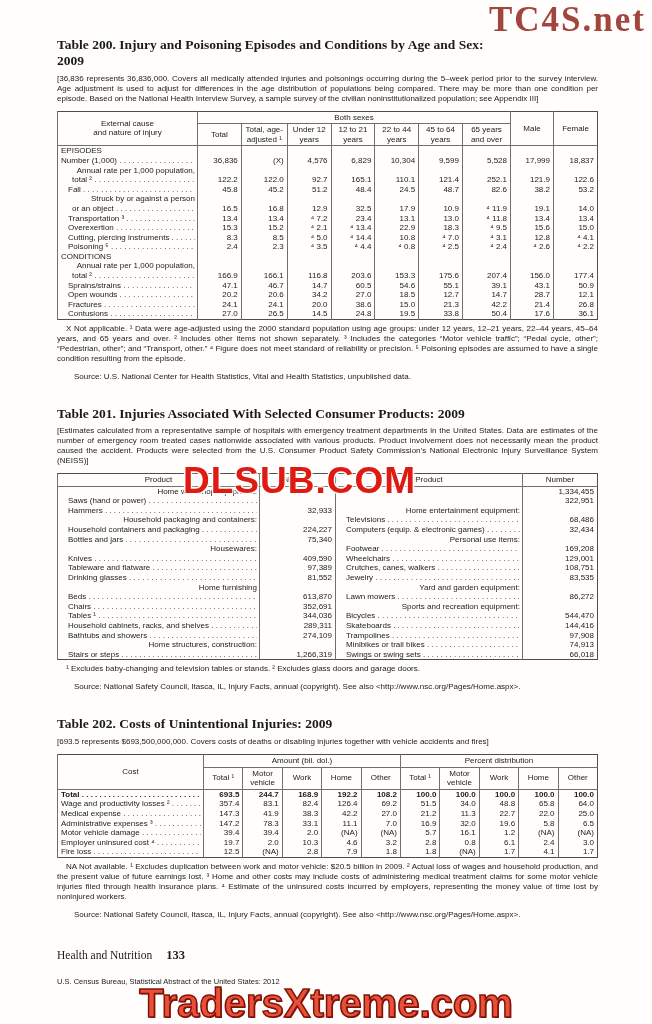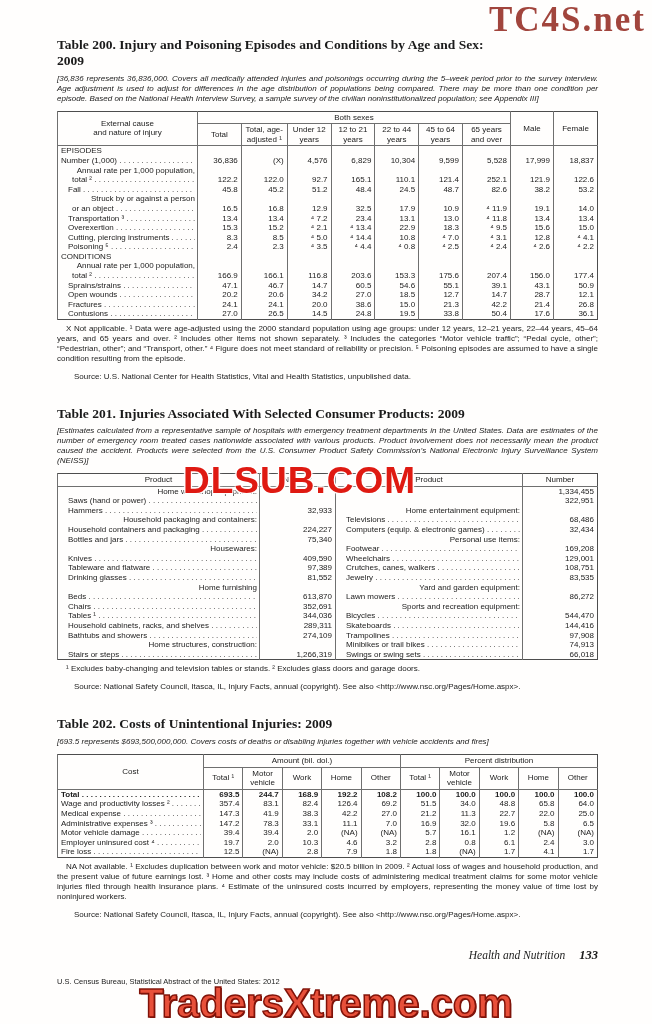--- a/index.html
+++ b/index.html
@@ -5,21 +5,21 @@
   * { box-sizing: border-box; }
   html, body { margin:0; padding:0; background:#ffffff; }
   body { font-family:"Liberation Sans", sans-serif; color:#1b1b1b; }
   .page { position:relative; width:652px; height:1024px; background:#fffefd; overflow:hidden;
           padding:37px 54px 12px 57px; margin:0 auto; }
 
   
   .title { font-family:"Liberation Serif", serif; font-weight:bold; font-size:13.5px;
            line-height:1.18; margin:0 0 5px 0; }
   .title.mt { margin-top:24px; }
-  .note { font-size:8px; line-height:1.24; margin:0 0 7px 0; text-align:justify;font-style:italic; }
+  .note { font-size:8px; line-height:1.24; margin:0 0 7px 0; text-align:justify; }
   .fn   { font-size:8px; line-height:1.24; margin:4px 0 0 0; text-indent:9px; text-align:justify; }
   .src  { font-size:8px; line-height:1.24; margin:8px; text-indent:9px; }
 
   
   table { border-collapse:collapse; width:100%; table-layout:fixed;
           font-size:8px; line-height:1.2; border:1px solid #4d4d4d; }
   th, td { padding:0 2px; font-weight:normal; overflow:hidden;
            border-left:1px solid #6f6f6f; }
   thead th { border-bottom:1px solid #6f6f6f; text-align:center; vertical-align:middle;
              padding:1px 1px; }
@@ -41,22 +41,22 @@
   .wm { position:absolute; font-weight:bold; pointer-events:none; z-index:5; white-space:nowrap; }
   .wm-top { top:0; right:6px; font-family:"Liberation Serif", serif; font-size:35px;
             color:#9d3c33; letter-spacing:2px; opacity:.95; }
   .wm-mid { top:-13px; left:126px; font-size:37px; letter-spacing:1px; color:#df1a12;
             text-shadow:-1px -1px 0 #fff, 1px -1px 0 #fff, -1px 1px 0 #fff, 1px 1px 0 #fff, 0 0 4px rgba(255,255,255,.9); }
   .wm-bottom { bottom:-2px; left:50%; transform:translateX(-50%); font-size:40px;
                color:#e8503a; -webkit-text-stroke:1.5px #801208;
                text-shadow:1px 1px 0 #7a150c; }
 
   
-  .footer-right { text-align:right; font-family:"Liberation Serif", serif; font-size:11.5px;
-                  margin-top:28px;font-style:italic; }
+  .footer-right { font-family:"Liberation Serif", serif; font-size:11.5px;
+                  margin-top:28px; }
   .footer-right b { font-size:12.5px; margin-left:14px; }
   .census { font-size:7.5px; margin-top:14px; color:#222; }
 </style>
 </head>
 <body>
 
 <div class="page">
 
   <div class="wm wm-top">TC4S.net</div>
 

